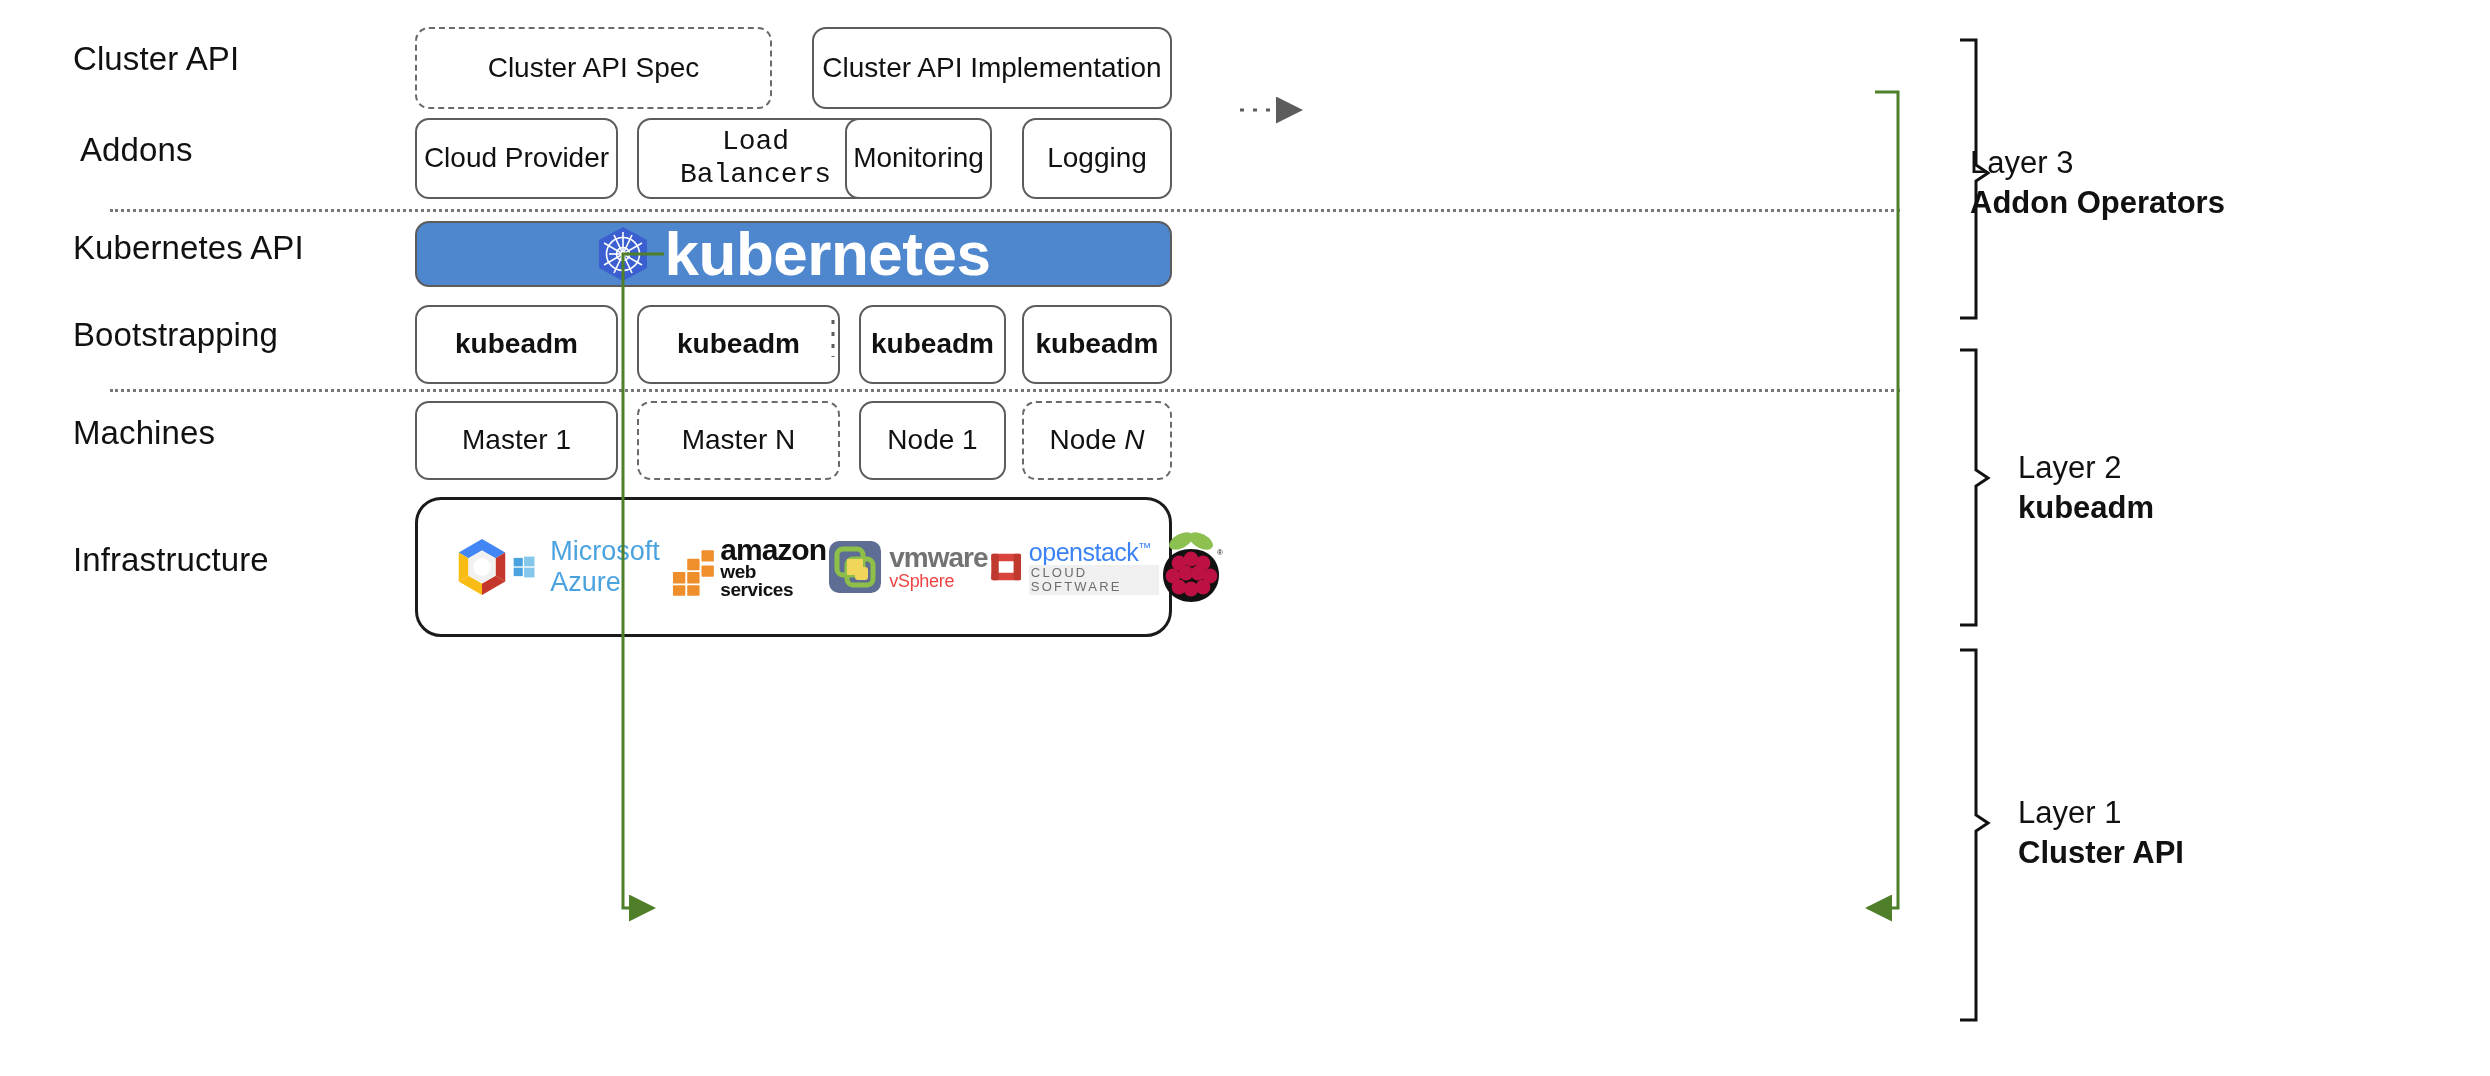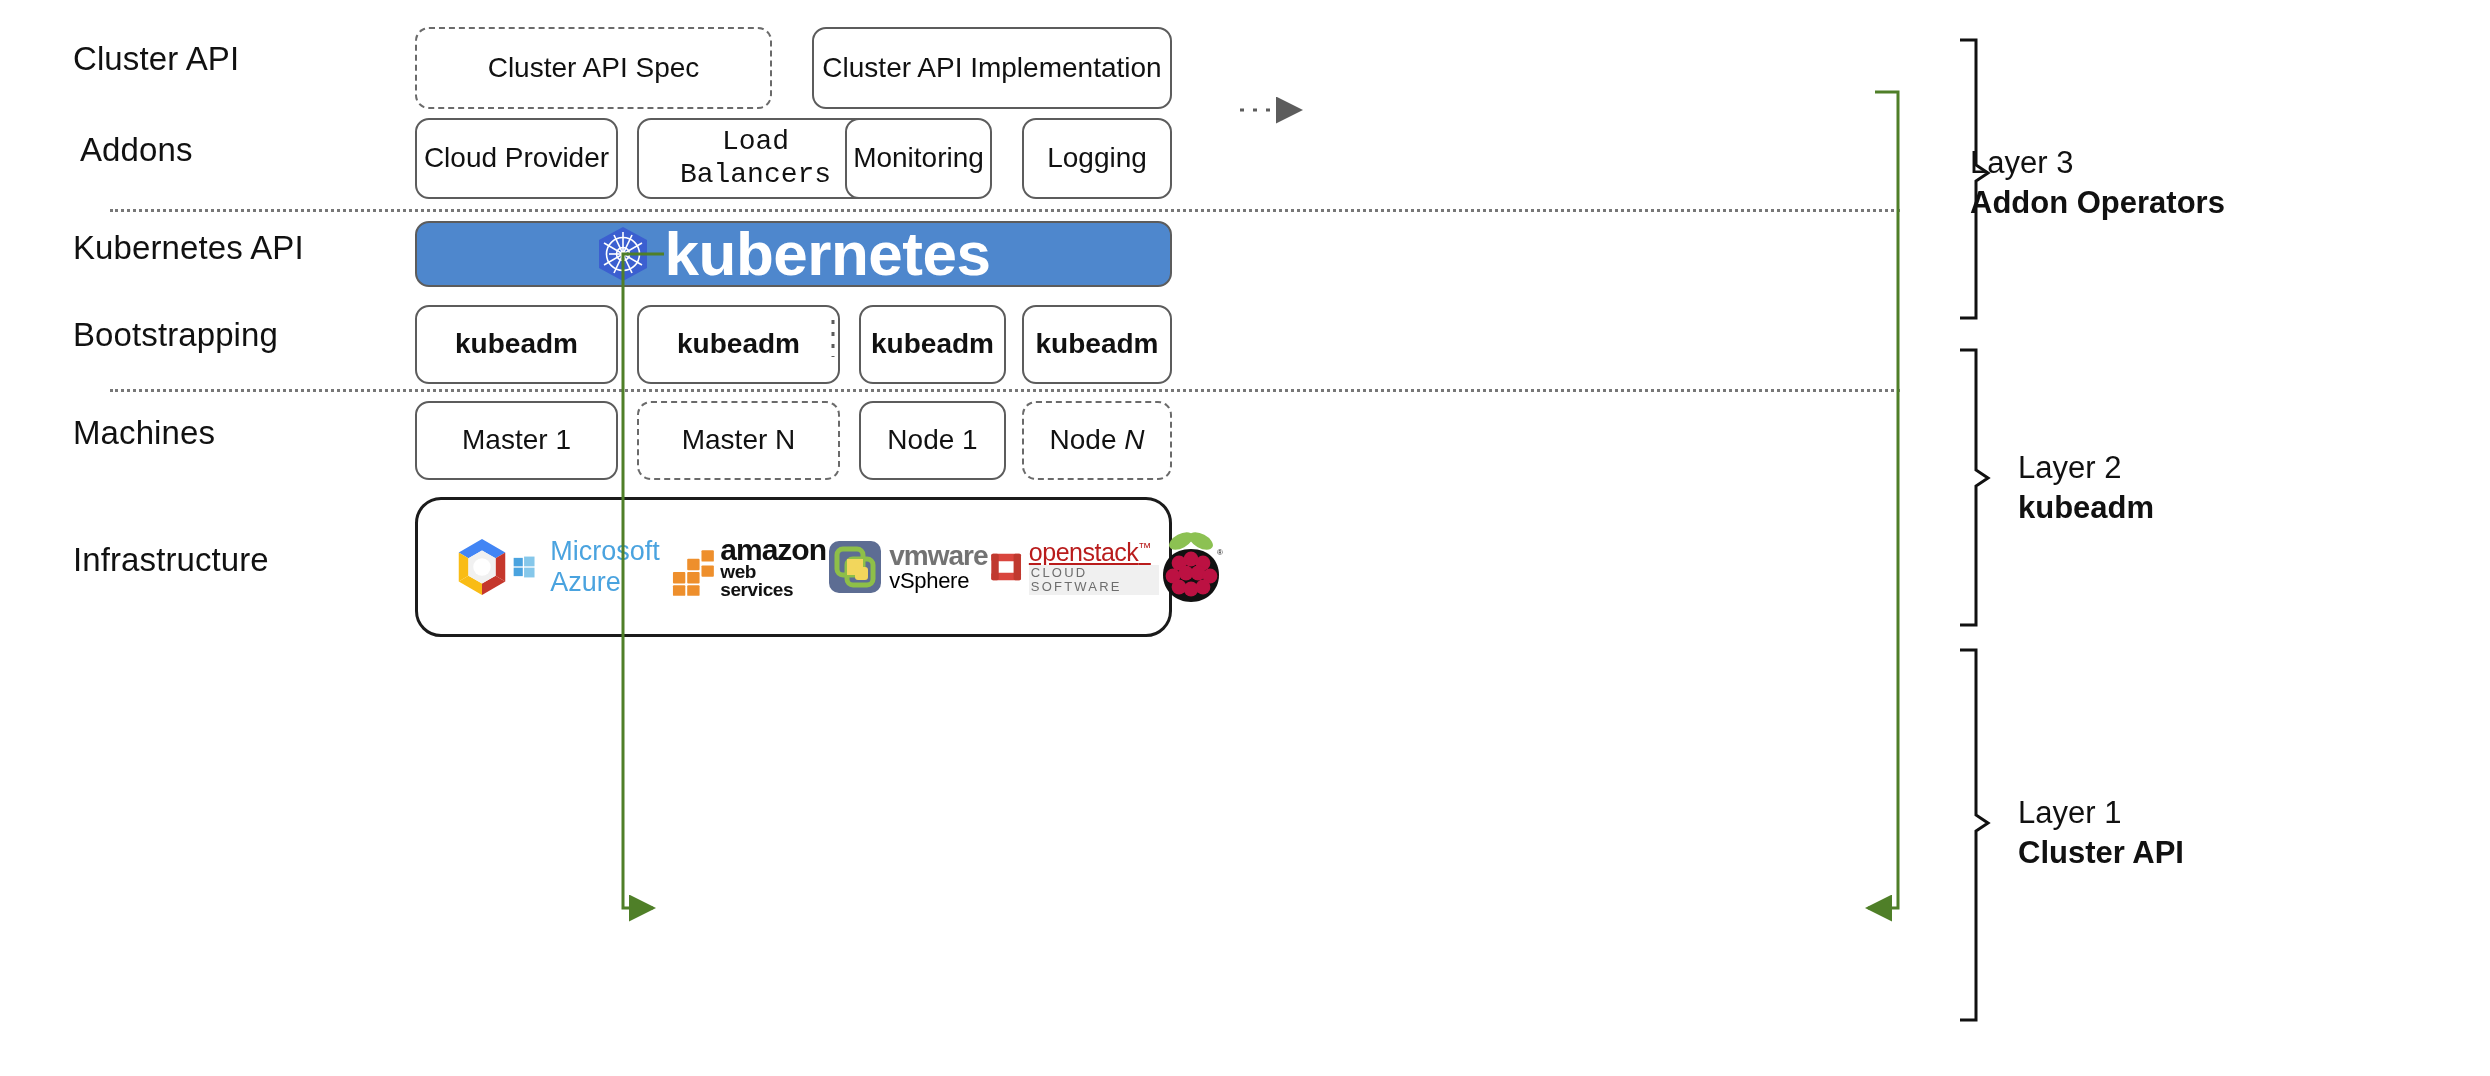--- a/index.html
+++ b/index.html
@@ -165,34 +165,34 @@
     <span class="logo" style="gap:7px;">
       <svg width="54" height="54" viewBox="0 0 54 54" aria-hidden="true">
         <rect x="1" y="1" width="52" height="52" rx="10" fill="#5d6d93"></rect>
         <rect x="9" y="9" width="26" height="26" rx="6" fill="none" stroke="#8ebf48" stroke-width="5"></rect>
         <rect x="19" y="19" width="26" height="26" rx="6" fill="none" stroke="#8ebf48" stroke-width="5"></rect>
         <rect x="19" y="19" width="16" height="16" fill="#f2d65c"></rect>
         <rect x="27" y="27" width="13" height="13" rx="3" fill="#f2d65c"></rect>
       </svg>
       <span style="display:flex;flex-direction:column;line-height:1;">
         <span style="font-size:28px;font-weight:bold;color:#737373;letter-spacing:-1px;">vmware</span>
-        <span style="font-size:22px;color:#000000;letter-spacing:-0.3px;">vSphere</span>
+        <span style="font-size:18px;color:#ef4444;letter-spacing:-0.3px;">vSphere</span>
       </span>
     </span>
 
     <span class="logo" style="gap:5px;">
       <svg width="44" height="44" viewBox="0 0 44 44" aria-hidden="true">
         <rect x="4" y="6" width="36" height="9" rx="2" fill="#d9453d"></rect>
         <rect x="4" y="29" width="36" height="9" rx="2" fill="#d9453d"></rect>
         <rect x="4" y="6" width="9" height="32" rx="2" fill="#c0392f"></rect>
         <rect x="31" y="6" width="9" height="32" rx="2" fill="#c0392f"></rect>
         <rect x="15" y="17" width="14" height="10" fill="#ffffff"></rect>
       </svg>
       <span style="display:flex;flex-direction:column;line-height:1.05;">
-        <span style="font-size:25px;color:#b91c1c;letter-spacing:-0.5px;text-decoration:underline;"><span>openstack</span><span style="font-size:13px;vertical-align:super;">™</span></span>
+        <span style="font-size:25px;color:#3b82f6;letter-spacing:-0.5px;"><span>openstack</span><span style="font-size:13px;vertical-align:super;">™</span></span>
         <span style="font-size:13px;color:#6d6d6d;letter-spacing:2.2px;background:#f0f0f0;padding:1px 2px;">CLOUD SOFTWARE</span>
       </span>
     </span>
 
     <span class="logo">
       <svg width="64" height="76" viewBox="0 0 64 76" aria-hidden="true">
         <g fill="#8cc152">
           <ellipse cx="22" cy="12" rx="13" ry="7" transform="rotate(-28 22 12)"></ellipse>
           <ellipse cx="42" cy="12" rx="13" ry="7" transform="rotate(28 42 12)"></ellipse>
         </g>

